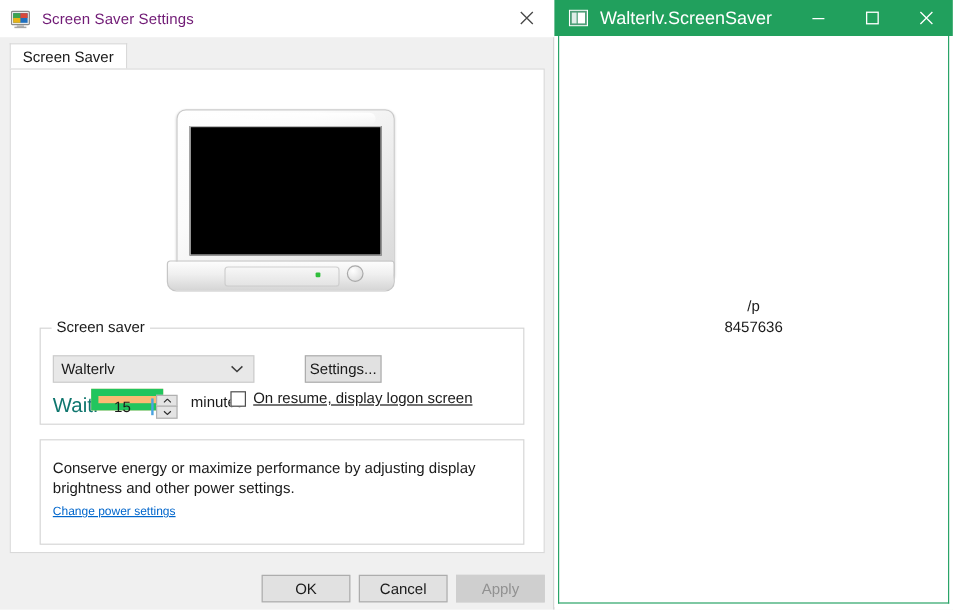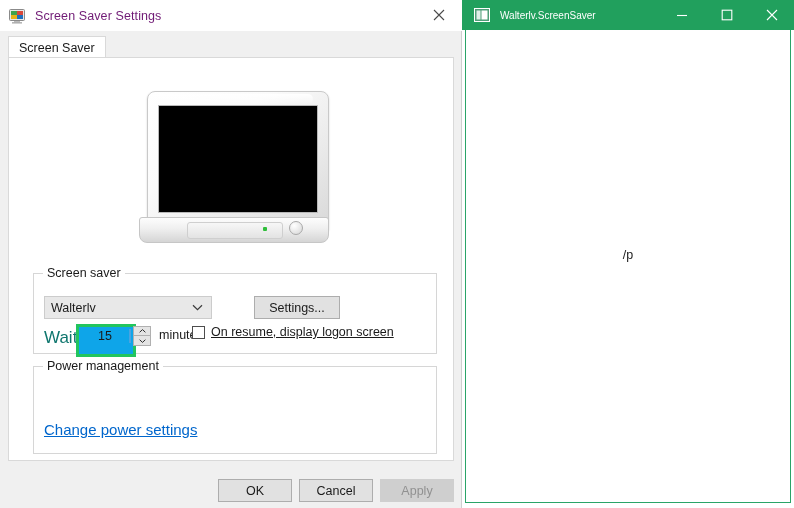--- a/index.html
+++ b/index.html
@@ -199,33 +199,33 @@
     height: 23px;
     background: #e1e1e1;
     border: 1px solid #adadad;
     box-sizing: border-box;
     display: flex; align-items: center; justify-content: center;
     font-size: 12.5px;
     color: #1a1a1a;
     cursor: default;
     white-space: nowrap;
   }
-  #btn-settings { left: 220px; top: 22px; width: 86px; }
+  #btn-settings { left: 220px; top: 22px; width: 64px; }
   #btn-preview  { left: 312px; top: 22px; width: 86px; }
 
   
   #wait-label {
     position: absolute; left: 10px; top: 54px;
     font-size: 17px; color: #0f766e;
   }
   #wait-spin {
     position: absolute; left: 42px; top: 50px;
-    width: 60px; height: 33px;
-    background: #0ea5e9;
-    border: 3px solid #22c55e;
+    width: 60px; height: 18px;
+    background: #fdba74;
+    border: 6px solid #22c55e;
     box-sizing: border-box;
   }
   #wait-spin .val {
     position: absolute;
     right: 21px; top: 2px;
     font-size: 12.5px; color: #1a1a1a;
   }
   #wait-spin .caret {
     position: absolute;
     right: 2px; top: 2px;
@@ -273,21 +273,21 @@
     position: absolute;
     left: 10px; top: 15px;
     width: 370px;
     font-size: 12.5px;
     line-height: 17px;
     color: #1a1a1a;
   }
   #pm-link {
     position: absolute;
     left: 10px; top: 54px;
-    font-size: 15px;
+    font-size: 10px;
     color: #0066cc;
     text-decoration: underline;
     cursor: default;
     white-space: nowrap;
   }
 
   
   .footer-btn {
     position: absolute;
     top: 479px;
@@ -321,21 +321,21 @@
     display: flex; align-items: center;
   }
   #sv-titlebar .app-icon {
     width: 16px; height: 14px;
     margin-left: 12px;
     flex: none;
     position: relative;
   }
   #sv-titlebar .title-text {
     margin-left: 10px;
-    font-size: 10px;
+    font-size: 15px;
     color: #ffffff;
     white-space: nowrap;
     text-align: right;
   }
   .sv-ctrl {
     position: absolute;
     top: 0;
     width: 45px; height: 30px;
     display: flex; align-items: center; justify-content: center;
     cursor: default;
@@ -445,21 +445,21 @@
 
       <span id="minutes-label">minutes</span>
 
       <div id="chk-resume">
         <span class="box"></span>
         <span class="lbl">On resume, display logon screen</span>
       </div>
     </div>
 
     <div class="groupbox" id="grp-power">
-      <span class="legend">Power management</span>
+      <div id="pm-text">Conserve energy or maximize performance by adjusting display brightness and other power settings.</div>
       <a id="pm-link" href="#">Change power settings</a>
     </div>
 
   </div>
 
   <div class="footer-btn" id="btn-ok">
     <span>OK</span>
   </div>
   <div class="footer-btn" id="btn-apply">
     <span>Apply</span>
@@ -495,16 +495,17 @@
   </div>
   <div class="sv-ctrl" id="sv-close">
     <svg width="12" height="12" viewBox="0 0 12 12">
       <path d="M1 1 L11 11 M11 1 L1 11" stroke="#ffffff" stroke-width="1.1" fill="none"></path>
     </svg>
   </div>
 
   <div id="sv-client">
     <div id="sv-content">
       <div>/p</div>
+      <div>8457636</div>
     </div>
   </div>
 
 </div>
 
 </body></html>

